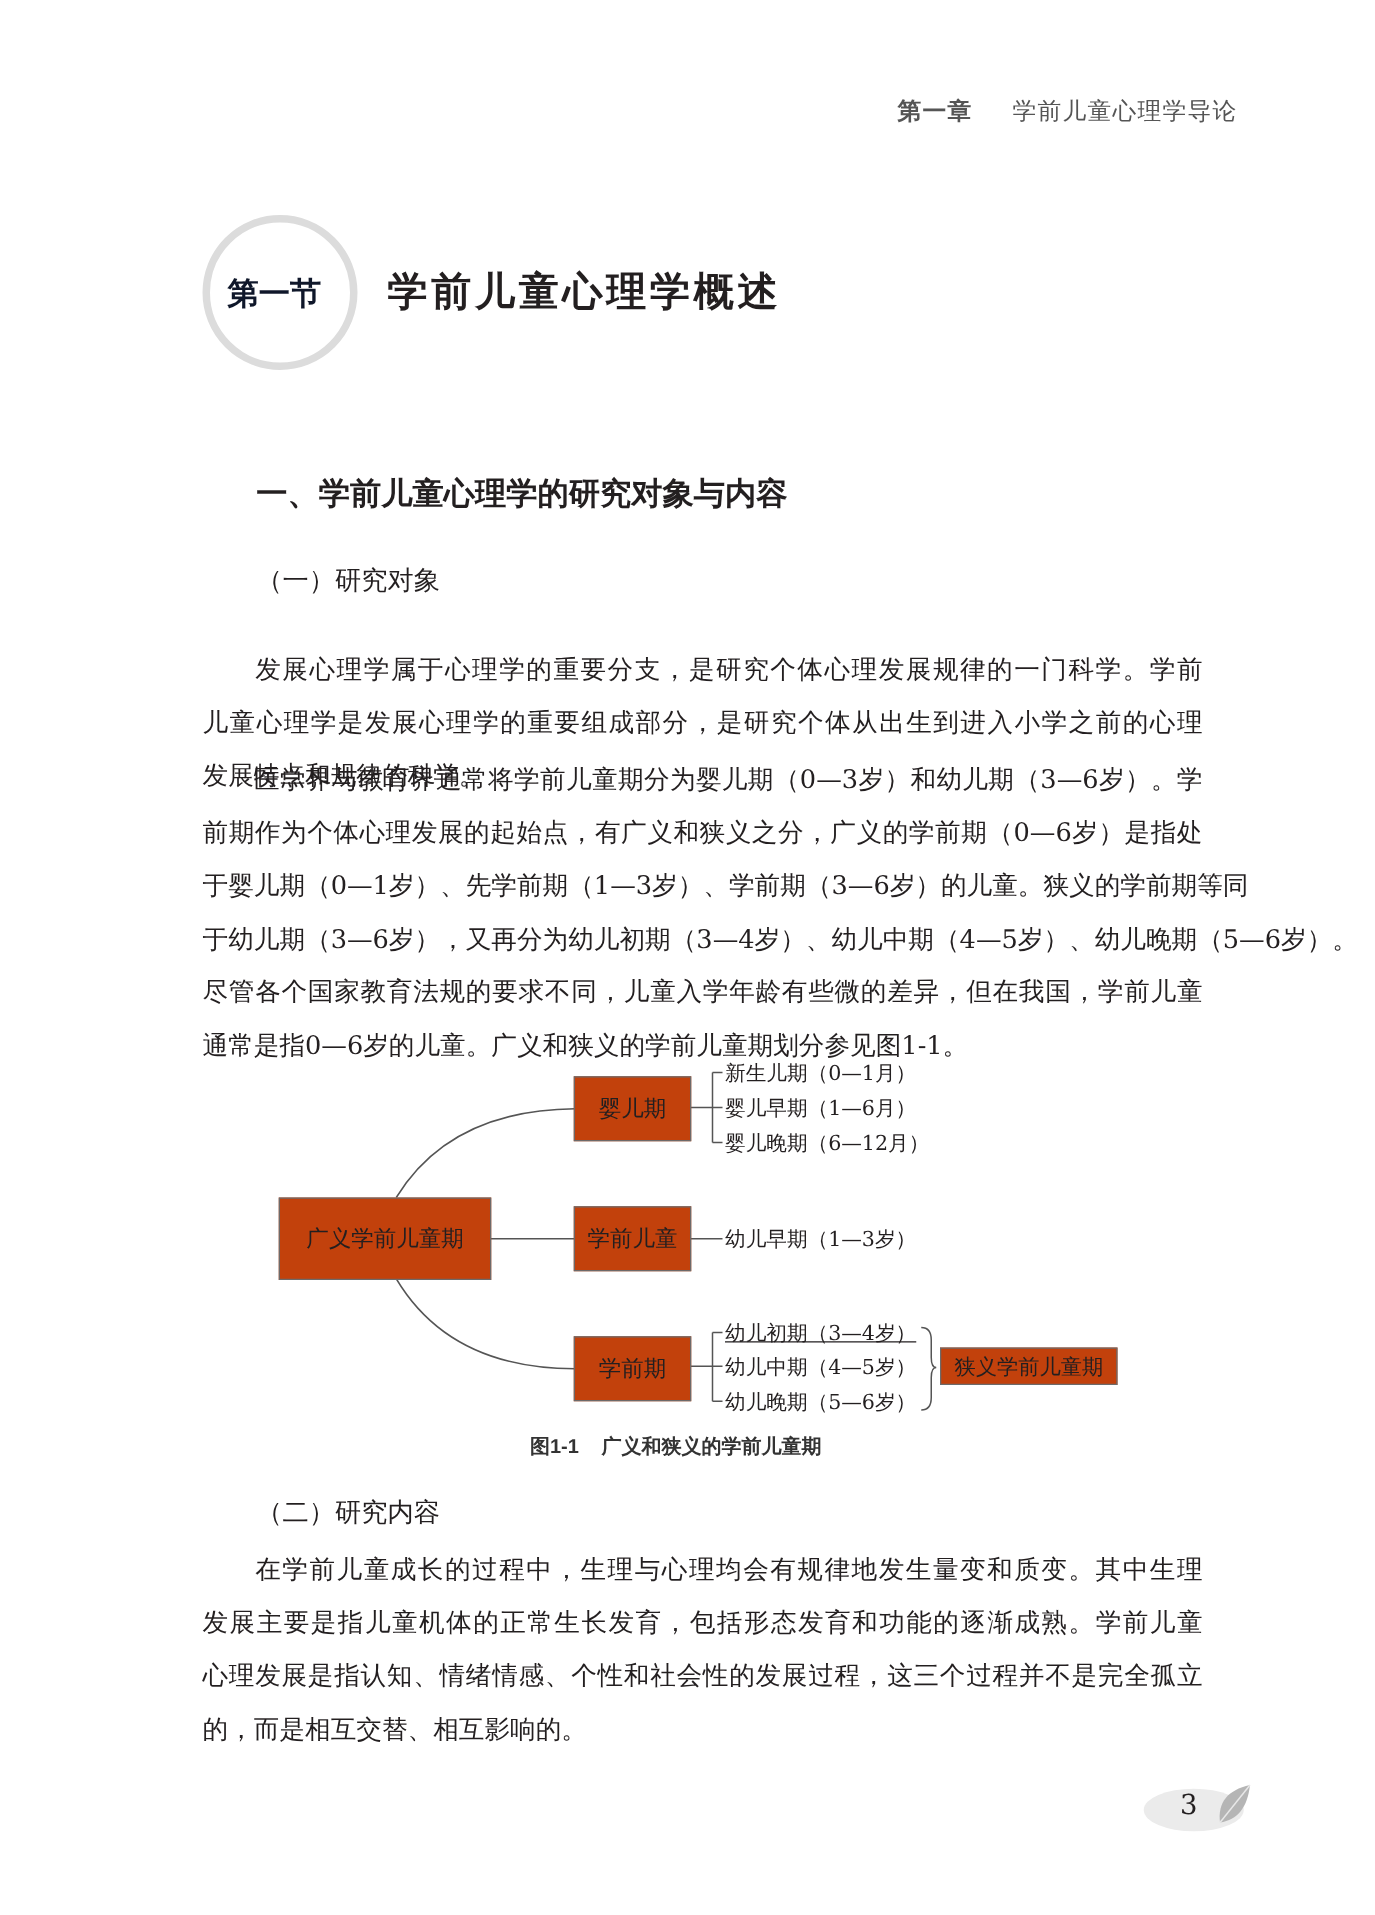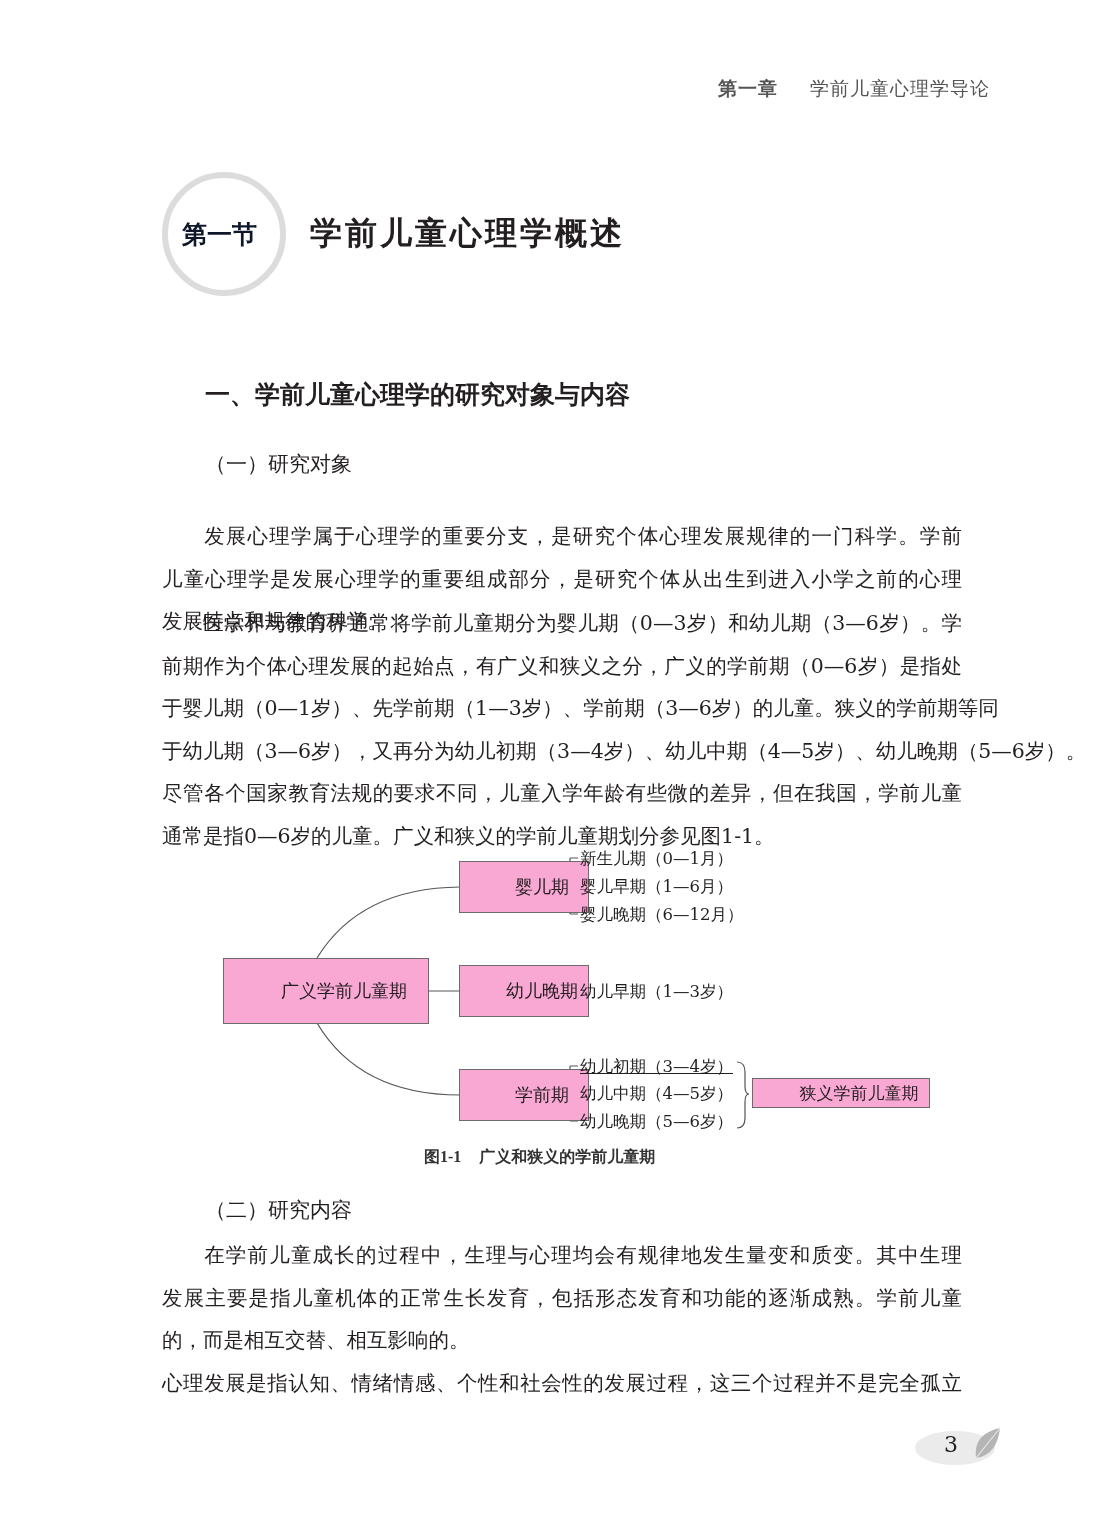--- a/index.html
+++ b/index.html
@@ -15,24 +15,24 @@
   .sec-title { position: absolute; left: 310px; top: 212px; font-family: Liberation Sans, sans-serif;
                font-weight: bold; font-size: 32px; letter-spacing: 3px; color: #231f20; white-space: nowrap; }
   .h1 { position: absolute; left: 205px; top: 378px; font-family: "DejaVu Sans", "Liberation Sans", sans-serif;
         font-weight: bold; font-size: 25px; white-space: nowrap; }
   .h2 { position: absolute; left: 205px; top: 450px; font-size: 21px; white-space: nowrap; }
   .para { position: absolute; left: 162px; width: 800px; font-size: 20.5px; line-height: 42.5px; text-align: justify; }
   .para .indent { display: inline-block; width: 41px; }
   .line { display: block; white-space: nowrap; text-align-last: justify; }
   .line.last { text-align-last: left; }
   .diagram { position: absolute; left: 0; top: 0; width: 1100px; height: 1532px; pointer-events: none; }
-  .box { position: absolute; border: 1.5px solid #6d6a6a; background: #f9a8d4; display: flex; align-items: center;
-         justify-content: center; font-size: 18px; white-space: nowrap; padding-left: 36px; }
+  .box { position: absolute; border: 1.5px solid #6d6a6a; background: #c2410c; display: flex; align-items: center;
+         justify-content: center; font-size: 18px; white-space: nowrap; }
   .leaf { position: absolute; font-size: 16.5px; white-space: nowrap; text-align: right; }
-  .caption { position: absolute; left: 424px; top: 1147px; font-family: Liberation Serif, serif;
+  .caption { position: absolute; left: 424px; top: 1147px; font-family: Liberation Sans, sans-serif;
              font-weight: bold; font-size: 16px; white-space: nowrap; color: #333; }
   .caption .fig { margin-right: 18px; }
   .page-oval { position: absolute; left: 915px; top: 1431px; width: 80px; height: 34px; border-radius: 50%;
                background: #ebebeb; }
   .page-num { position: absolute; left: 944px; top: 1432px; font-size: 22px; color: #231f20; }
   .leaf-icon { position: absolute; left: 972px; top: 1426px; }
 </style>
 </head>
 <body>
 
@@ -67,43 +67,43 @@
   <path d="M392,991 L460,991" stroke="#555" stroke-width="1.2"></path>
   <path d="M317,1023 Q360,1095 460,1095" fill="none" stroke="#555" stroke-width="1.2"></path>
   <path d="M552,886 L570,886 M570,858 L570,914 M570,858 L578,858 M570,886 L578,886 M570,914 L578,914" stroke="#555" stroke-width="1.2" fill="none"></path>
   <path d="M552,991 L578,991" stroke="#555" stroke-width="1.2"></path>
   <path d="M552,1093 L570,1093 M570,1066 L570,1121 M570,1066 L578,1066 M570,1093 L578,1093 M570,1121 L578,1121" stroke="#555" stroke-width="1.2" fill="none"></path>
   <path d="M737,1062 Q745,1062 745,1072 L745,1086 Q745,1094 749,1094 Q745,1094 745,1102 L745,1118 Q745,1128 737,1128" stroke="#555" stroke-width="1.2" fill="none"></path>
 </svg>
 
 <div class="box" style="left:223px; top:958px; width:168px; height:64px;">广义学前儿童期</div>
 <div class="box" style="left:459px; top:861px; width:92px; height:50px;">婴儿期</div>
-<div class="box" style="left:459px; top:965px; width:92px; height:50px;">幼儿晚期</div>
+<div class="box" style="left:459px; top:965px; width:92px; height:50px;">学前儿童</div>
 <div class="box" style="left:459px; top:1069px; width:92px; height:50px;">学前期</div>
 <div class="box" style="left:752px; top:1078px; width:140px; height:28px; font-size:17px;">狭义学前儿童期</div>
 
 <div class="leaf" style="left:580px; top:848px;">新生儿期（0—1月）</div>
 <div class="leaf" style="left:580px; top:876px;">婴儿早期（1—6月）</div>
 <div class="leaf" style="left:580px; top:904px;">婴儿晚期（6—12月）</div>
 <div class="leaf" style="left:580px; top:981px;">幼儿早期（1—3岁）</div>
 <div class="leaf" style="left:580px; top:1056px;text-decoration:underline;">幼儿初期（3—4岁）</div>
 <div class="leaf" style="left:580px; top:1083px;">幼儿中期（4—5岁）</div>
 <div class="leaf" style="left:580px; top:1111px;">幼儿晚期（5—6岁）</div>
 
 <div class="caption">
   <span class="fig">图1-1</span><span>广义和狭义的学前儿童期</span>
 </div>
 
 <div class="h2" style="top:1196px;">（二）研究内容</div>
 
 <div class="para" style="top:1234px;">
   <span class="line"><span class="indent"></span><span>在学前儿童成长的过程中，生理与心理均会有规律地发生量变和质变。其中生理</span></span>
   <span class="line">发展主要是指儿童机体的正常生长发育，包括形态发育和功能的逐渐成熟。学前儿童</span>
+  <span class="line">心理发展是指认知、情绪情感、个性和社会性的发展过程，这三个过程并不是完全孤立</span>
   <span class="line last">的，而是相互交替、相互影响的。</span>
-  <span class="line">心理发展是指认知、情绪情感、个性和社会性的发展过程，这三个过程并不是完全孤立</span>
 </div>
 
 <div class="page-oval"></div>
 <div class="page-num">3</div>
 <svg class="leaf-icon" width="30" height="36" viewBox="0 0 30 36">
   <path d="M28,2 C10,6 2,16 4,32 C18,30 26,20 28,2 Z" fill="#b5b5b5"></path>
   <path d="M4,32 C12,22 20,12 28,2" stroke="#e8e8e8" stroke-width="1.2" fill="none"></path>
 </svg>
 
 </body></html>

